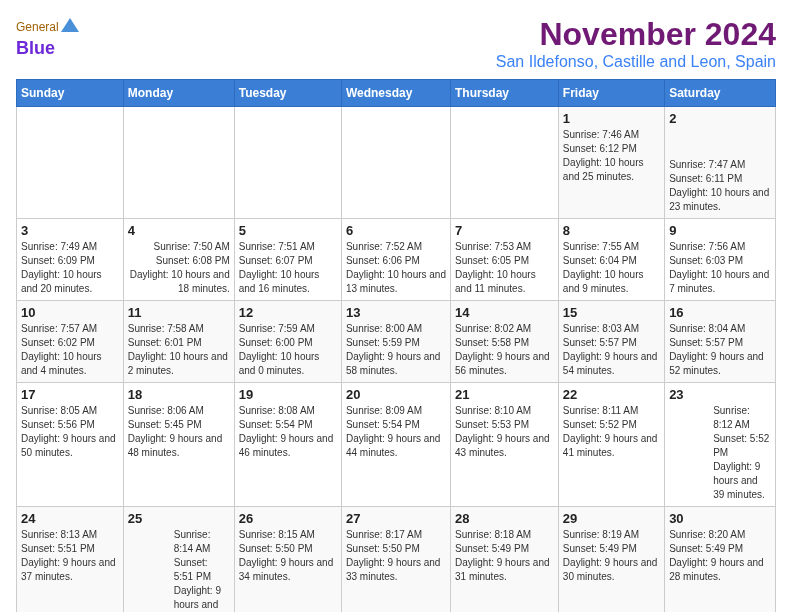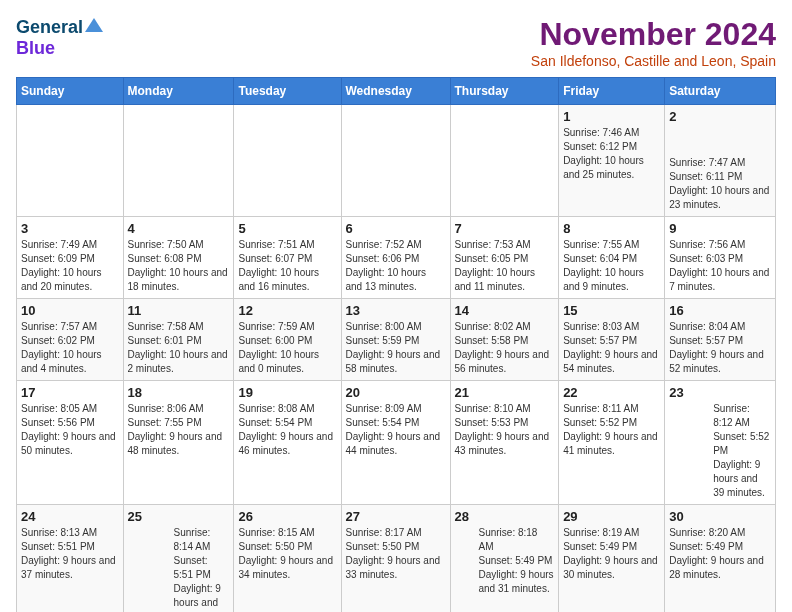--- a/index.html
+++ b/index.html
@@ -15,44 +15,44 @@
       justify-content: space-between;
       align-items: flex-start;
       margin-bottom: 8px;
     }
     .logo {
       display: flex;
       flex-direction: column;
       align-items: flex-start;
     }
     .logo-text-general {
-      font-size: 18px;
-      font-weight: bold;
-      color: #0c4a6e;
+      font-size: 12px;
+      font-weight: normal;
+      color: #a16207;
     }
     .logo-text-blue {
       font-size: 18px;
       font-weight: bold;
       color: #6d28d9;
     }
     .logo-row {
       display: flex;
       align-items: center;
     }
     .title-area {
       text-align: right;
     }
     .month-title {
       font-size: 32px;
       font-weight: bold;
       color: #701a75;
     }
     .subtitle {
-      font-size: 14px;
-      color: #c2410c;
+      font-size: 16px;
+      color: #3b82f6;
     }
     table {
       width: 100%;
       border-collapse: collapse;
       font-size: 11px;
     }
     thead tr th {
       background: #3a7fd5;
       color: #fff;
       padding: 6px 4px;
@@ -143,21 +143,21 @@
       </tr>
       <tr>
         <td>
           <span class="day-number">3</span>
           <div class="day-info" style="white-space: pre-wrap;">Sunrise: 7:49 AM
 Sunset: 6:09 PM
 Daylight: 10 hours and 20 minutes.</div>
         </td>
         <td>
           <span class="day-number">4</span>
-          <div class="day-info" style="white-space: pre-wrap;">Sunrise: 7:50 AM
+          <div class="day-info" style="white-space: pre-wrap; text-align: right;">Sunrise: 7:50 AM
 Sunset: 6:08 PM
 Daylight: 10 hours and 18 minutes.</div>
         </td>
         <td>
           <span class="day-number">5</span>
           <div class="day-info" style="white-space: pre-wrap;">Sunrise: 7:51 AM
 Sunset: 6:07 PM
 Daylight: 10 hours and 16 minutes.</div>
         </td>
         <td>
@@ -232,21 +232,21 @@
       <tr>
         <td>
           <span class="day-number">17</span>
           <div class="day-info" style="white-space: pre-wrap;">Sunrise: 8:05 AM
 Sunset: 5:56 PM
 Daylight: 9 hours and 50 minutes.</div>
         </td>
         <td>
           <span class="day-number">18</span>
           <div class="day-info" style="white-space: pre-wrap;">Sunrise: 8:06 AM
-Sunset: 7:55 PM
+Sunset: 5:45 PM
 Daylight: 9 hours and 48 minutes.</div>
         </td>
         <td>
           <span class="day-number">19</span>
           <div class="day-info" style="white-space: pre-wrap;">Sunrise: 8:08 AM
 Sunset: 5:54 PM
 Daylight: 9 hours and 46 minutes.</div>
         </td>
         <td>
           <span class="day-number">20</span>
@@ -293,21 +293,21 @@
 Daylight: 9 hours and 34 minutes.</div>
         </td>
         <td>
           <span class="day-number">27</span>
           <div class="day-info" style="white-space: pre-wrap;">Sunrise: 8:17 AM
 Sunset: 5:50 PM
 Daylight: 9 hours and 33 minutes.</div>
         </td>
         <td>
           <span class="day-number">28</span>
-          <div class="day-info" style="white-space: pre-wrap; margin-left: 24px;">Sunrise: 8:18 AM
+          <div class="day-info" style="white-space: pre-wrap;">Sunrise: 8:18 AM
 Sunset: 5:49 PM
 Daylight: 9 hours and 31 minutes.</div>
         </td>
         <td>
           <span class="day-number">29</span>
           <div class="day-info" style="white-space: pre-wrap;">Sunrise: 8:19 AM
 Sunset: 5:49 PM
 Daylight: 9 hours and 30 minutes.</div>
         </td>
         <td>

